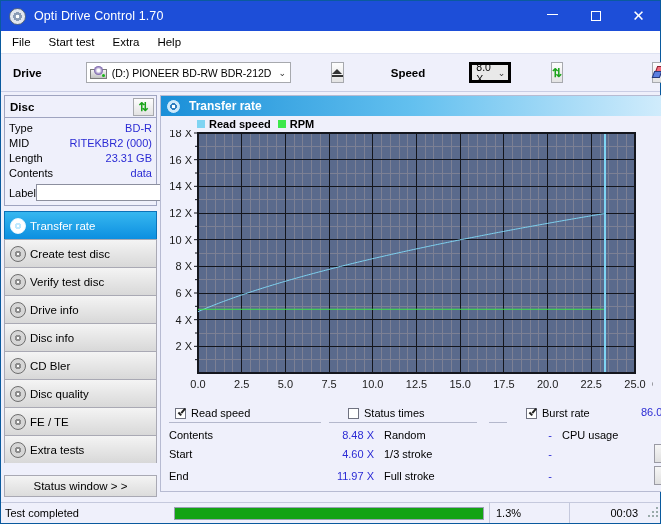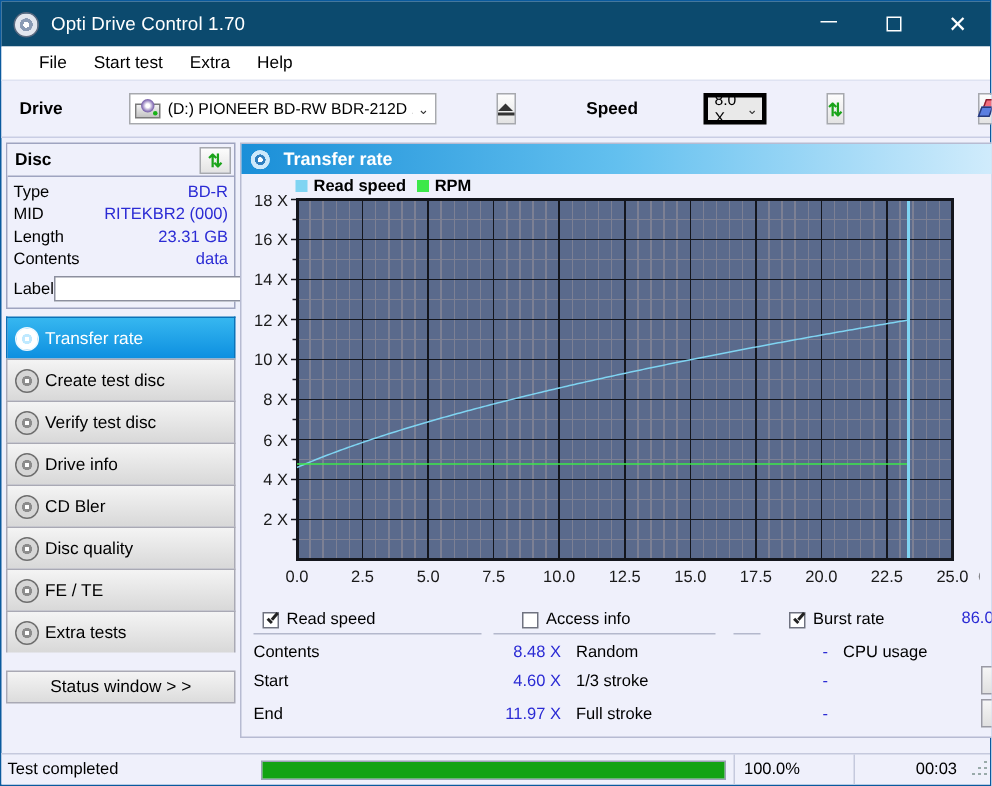--- a/index.html
+++ b/index.html
@@ -5,33 +5,33 @@
   html,body{margin:0;padding:0;}
   body{
     width:661px;height:524px;overflow:hidden;
     font-family:"Liberation Sans",sans-serif;
     font-size:11px;
     background:#eff0fb;
   }
   .win{position:relative;width:661px;height:524px;box-sizing:border-box;
        border:1px solid #0a5a9e;background:#eff0fb;}
   
-  .titlebar{height:30px;background:#0c4a6e;display:flex;align-items:center;}
+  .titlebar{height:30px;background:#1d4ed8;display:flex;align-items:center;}
   .title-icon{width:17px;height:17px;margin-left:8px;margin-right:8px;border-radius:50%;
      background:radial-gradient(circle at 50% 50%,#ffffff 0 18%,#8a9bb5 19% 40%,#e2e6ee 41% 72%,#7d8ca3 73% 100%);
      border:1px solid #5a6a80;box-sizing:border-box;}
   .title-text{color:#ffffff;font-size:12.5px;letter-spacing:.1px;}
   .win-btns{margin-left:auto;display:flex;height:30px;}
   .win-btn{width:43px;height:30px;display:flex;align-items:center;justify-content:center;color:#fff;font-size:13px;}
   .win-btn.min span{display:block;width:11px;height:1px;background:#fff;margin-bottom:4px;}
   .win-btn.max span{display:block;width:10px;height:10px;border:1px solid #fff;box-sizing:border-box;}
   .win-btn.close{font-size:15px;font-family:"DejaVu Sans",sans-serif;}
   
   .menubar{height:22px;background:#ffffff;display:flex;align-items:center;
-           padding-left:16px;border-bottom:1px solid #dfe3f2;}
+           padding-left:2px;border-bottom:1px solid #dfe3f2;}
   .menuitem{padding:2px 9px;font-size:11.5px;color:#000;}
   
   .toolbar{height:37px;background:#eff0fb;display:flex;align-items:center;padding:0 6px;
            border-bottom:1px solid #c9cde4;gap:37px;}
   .tb-label{font-weight:bold;font-size:11.5px;margin:0 7px 0 6px;}
   .drive-combo{flex:0 0 auto;width:205px;height:21px;background:#fff;border:1px solid #a7a9ae;
      display:flex;align-items:center;box-sizing:border-box;}
   .drive-combo .dtxt{font-size:10.5px;white-space:nowrap;overflow:hidden;margin-left:2px;}
   .combo-arrow{margin-left:auto;width:17px;text-align:center;color:#333;font-size:9px;}
   .drive-ico{width:17px;height:14px;margin:0 3px 0 3px;position:relative;flex:0 0 auto;}
@@ -249,20 +249,24 @@
           <span class="nav-ico"></span>
           <span class="nav-label">Create test disc</span>
         </div>
         <div class="nav-item">
           <span class="nav-ico"></span>
           <span class="nav-label">Verify test disc</span>
         </div>
         <div class="nav-item">
           <span class="nav-ico"></span>
           <span class="nav-label">Drive info</span>
+        </div>
+        <div class="nav-item">
+          <span class="nav-ico"></span>
+          <span class="nav-label">Disc info</span>
         </div>
         <div class="nav-item">
           <span class="nav-ico"></span>
           <span class="nav-label">CD Bler</span>
         </div>
         <div class="nav-item">
           <span class="nav-ico"></span>
           <span class="nav-label">Disc quality</span>
         </div>
         <div class="nav-item">
@@ -433,21 +437,21 @@
             </svg>
         </div>
 
         <div style="display:flex;align-items:center;padding:0 6px;">
           <div class="chk-row" style="width:165px">
             <span class="cbox on"></span>
             <span>Read speed</span>
           </div>
           <div class="chk-row" style="width:170px">
             <span class="cbox"></span>
-            <span>Access info</span>
+            <span>Status times</span>
           </div>
           <div class="chk-row" style="width:115px">
             <span class="cbox on"></span>
             <span>Burst rate</span>
           </div>
           <div style="color:#2b2bd4;font-size:11px;">86.0 MB/s</div>
         </div>
 
         <div style="display:flex;gap:8px;padding:3px 10px 0 8px;">
           <div class="uline" style="width:152px"></div>
@@ -486,19 +490,19 @@
     </div>
   </div>
 
   <div class="statusbar">
     <div class="sb-cell sb-1">Test completed</div>
     <div class="sb-cell sb-prog">
       <div class="progress">
         <div class="fill" id="progress-fill" style="width: 100%;"></div>
       </div>
     </div>
-    <div class="sb-cell sb-2">100.0%</div>
+    <div class="sb-cell sb-2">1.3%</div>
     <div class="sb-cell sb-3">
       <span>00:03</span>
     </div>
     <div class="grip"></div>
   </div>
 </div>
 
 </body></html>

